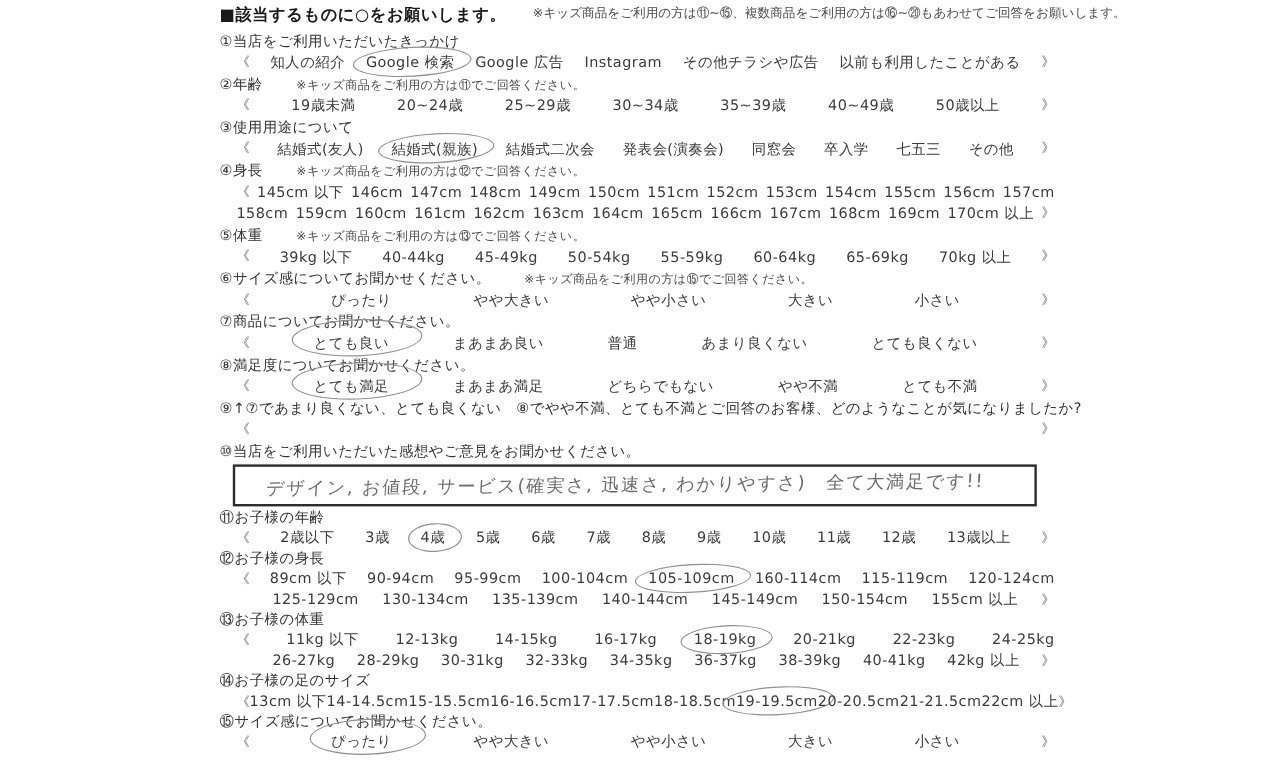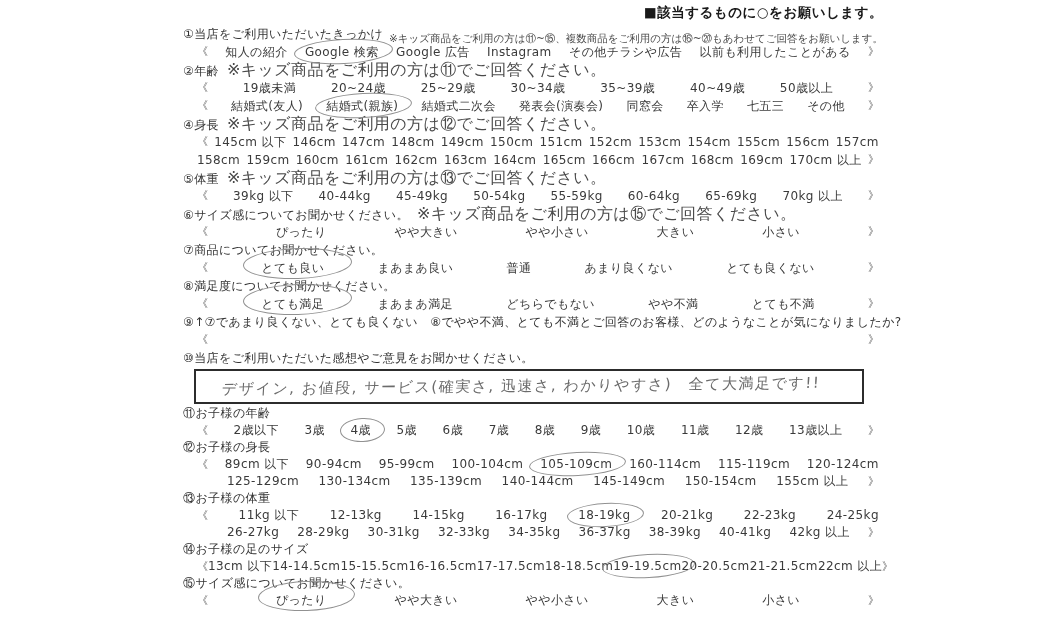--- a/index.html
+++ b/index.html
@@ -2,27 +2,27 @@
 <html><head>
 <meta charset="utf-8">
 <style>
   html,body{margin:0;padding:0;}
   body{
     width:1060px;height:640px;overflow:hidden;position:relative;
     background:#ffffff;color:#3a3a3a;
     font-family:"DejaVu Sans", sans-serif;font-size:12px;
   }
   .sheet{position:absolute;left:183px;top:4px;width:700px;}
-  .hdr{display:flex;align-items:flex-end;gap:10px;height:21px;white-space:nowrap;flex-direction:column;}
+  .hdr{display:flex;align-items:flex-start;gap:10px;height:21px;white-space:nowrap;}
   .hdr-title{font-weight:bold;font-size:13.5px;color:#191919;letter-spacing:.5px;}
   .hdr-note{font-size:10.5px;color:#4a4a4a;margin-left:12px;}
   .kids-hdr{height:19px;}
   .kids-hdr .hdr-title{font-size:13px;}
   .q-label{height:18px;line-height:18px;color:#333;letter-spacing:.4px;white-space:nowrap;}
-  .q-label .note{font-size:16px;color:#4a4a4a;margin-left:8px;}
+  .q-label .note{font-size:10px;color:#4a4a4a;margin-left:28px;}
   .opt-row{
     display:flex;justify-content:space-between;align-items:center;
     height:18px;line-height:18px;padding:0 4px 0 14px;white-space:nowrap;
   }
   .opt-row.indent{padding-left:44px;}
   .kids .q-label{height:17px;line-height:17px;}
   .kids .opt-row{height:17px;line-height:17px;}
   .opt{position:relative;letter-spacing:.4px;color:#3a3a3a;}
   .bracket{color:#5a5a5a;font-size:11px;}
   .circled::after{
@@ -72,20 +72,21 @@
           <span class="opt">20~24歳</span>
           <span class="opt">25~29歳</span>
           <span class="opt">30~34歳</span>
           <span class="opt">35~39歳</span>
           <span class="opt">40~49歳</span>
           <span class="opt">50歳以上</span>
           <span class="bracket">》</span>
         </div>
       </div>
       <div class="question">
+        <div class="q-label"><span>③使用用途について</span></div>
         <div class="opt-row">
           <span class="bracket">《</span>
           <span class="opt">結婚式(友人)</span>
           <span class="opt circled">結婚式(親族)</span>
           <span class="opt">結婚式二次会</span>
           <span class="opt">発表会(演奏会)</span>
           <span class="opt">同窓会</span>
           <span class="opt">卒入学</span>
           <span class="opt">七五三</span>
           <span class="opt">その他</span>

